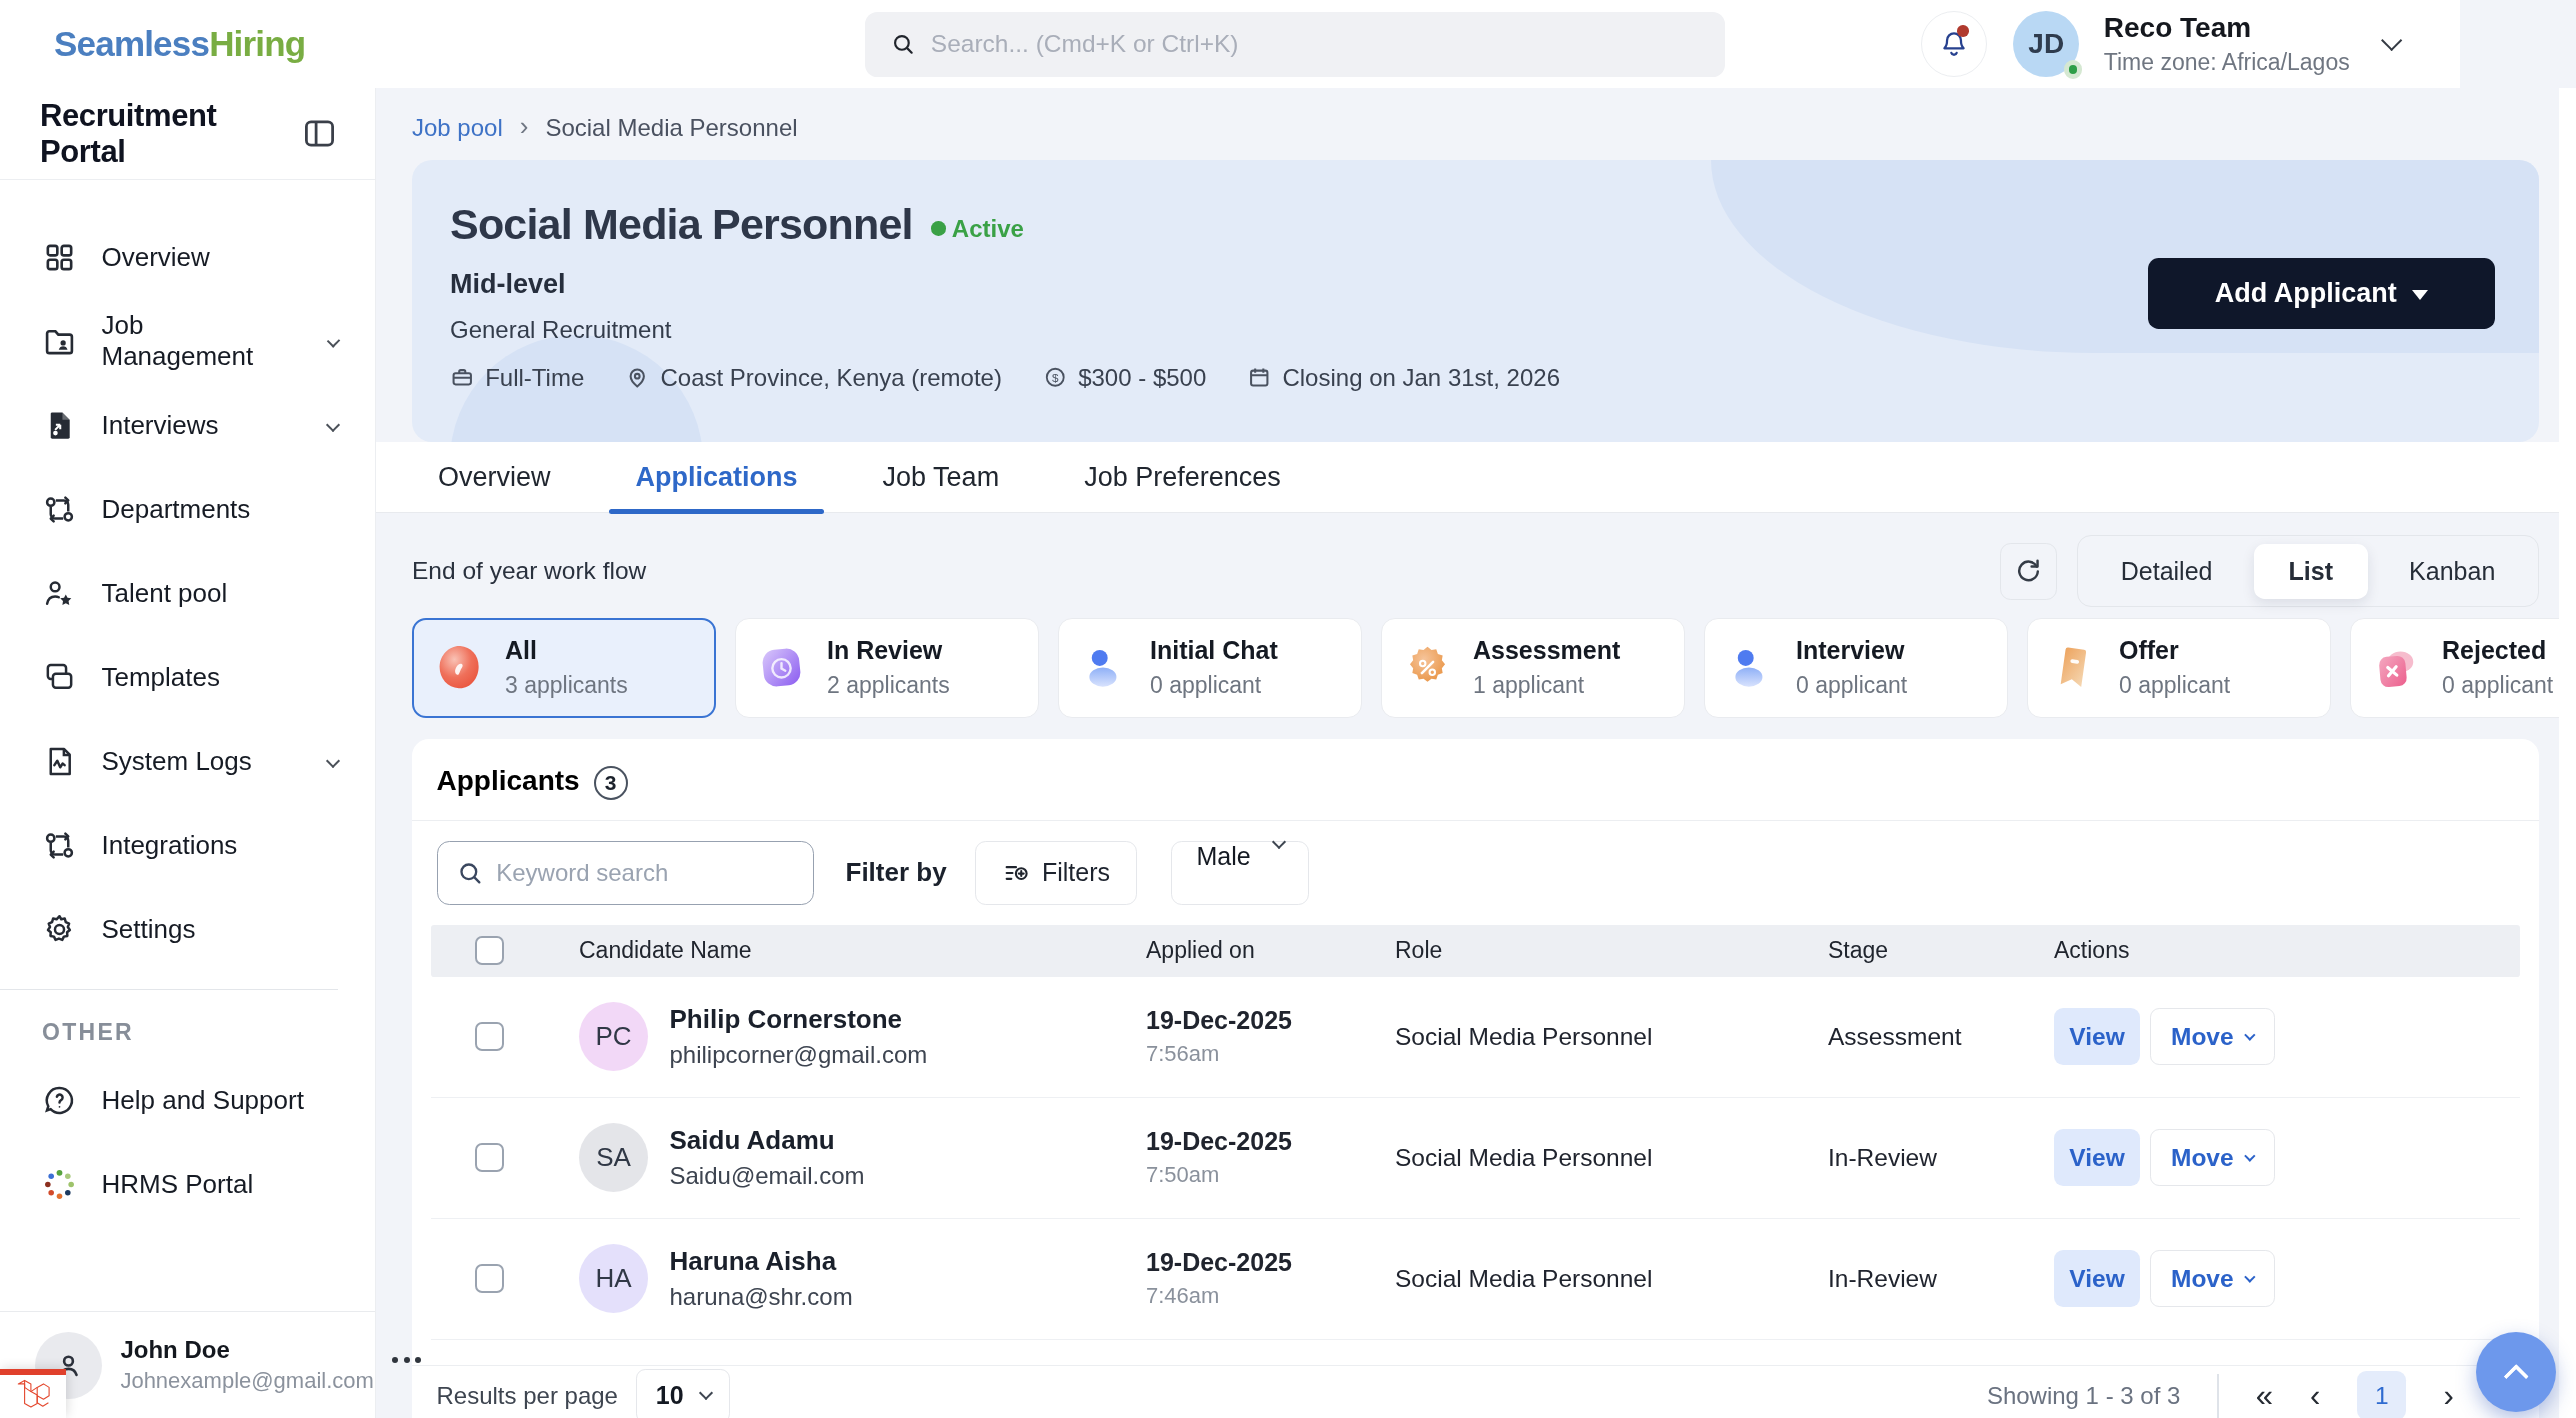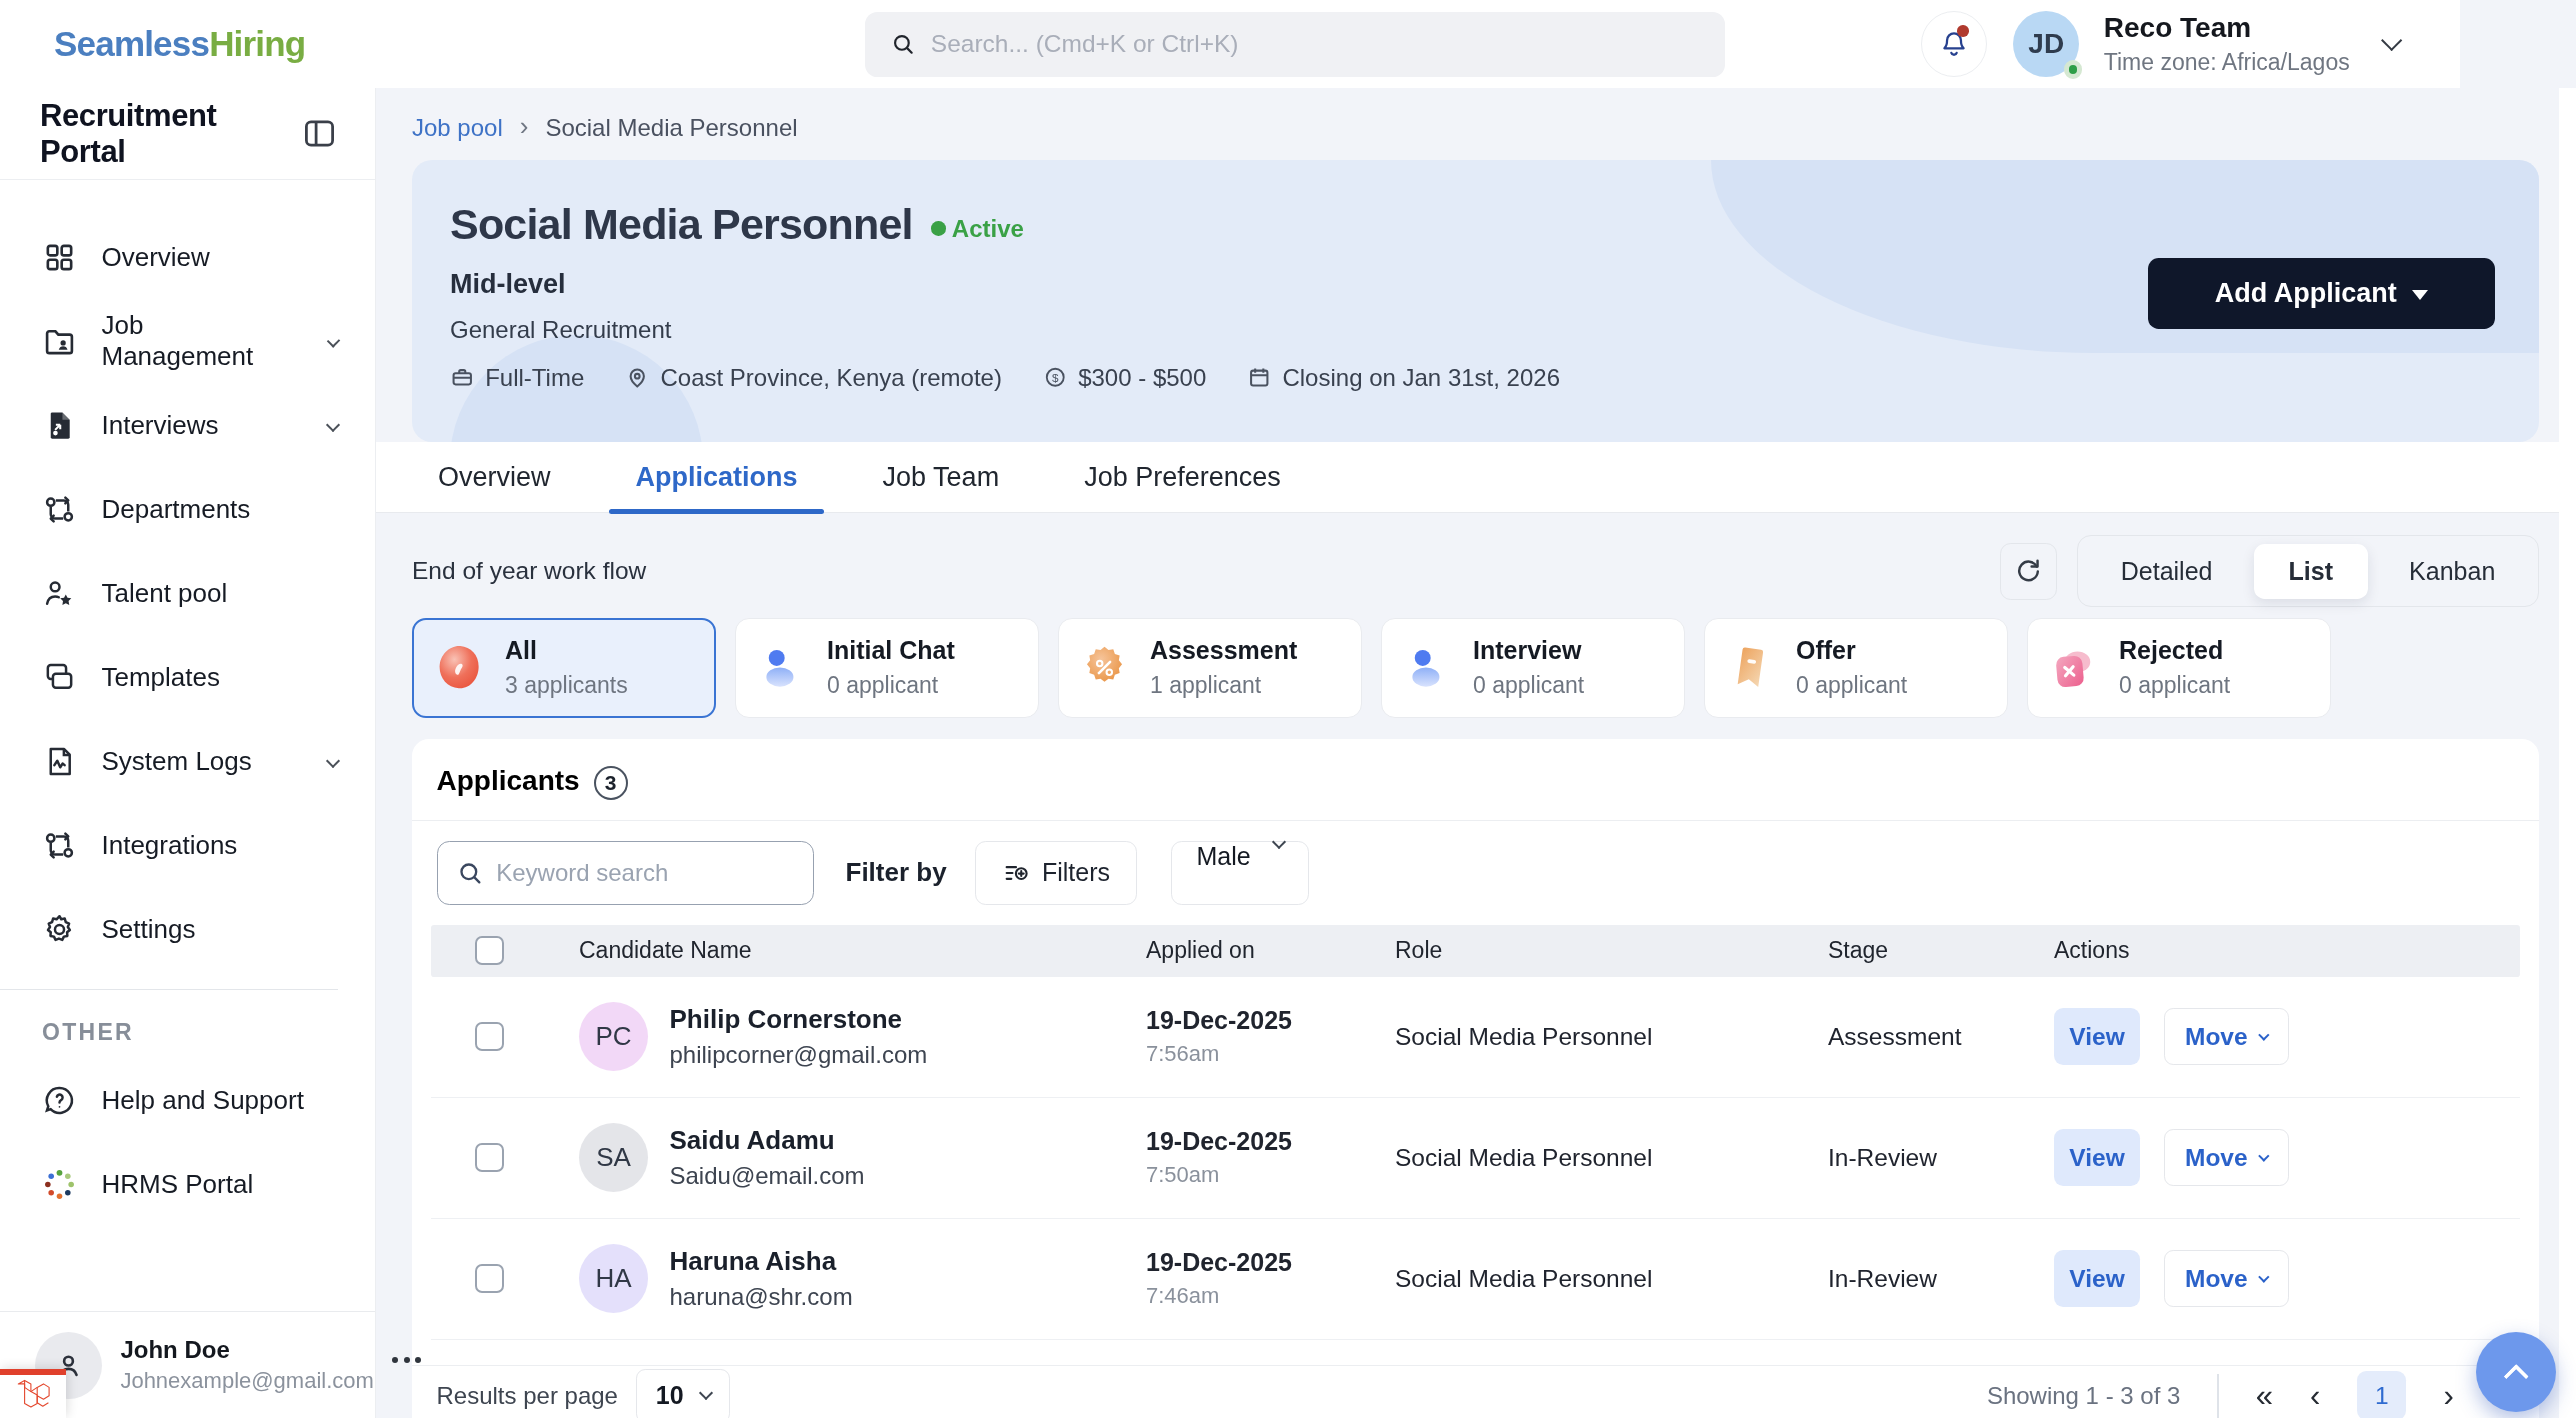--- a/index.html
+++ b/index.html
@@ -110,21 +110,21 @@
   .table-head { height: 52px; background: #edeff3; margin: 0 19px; font-size: 23px; color: #20252e; border-radius: 3.1px; }
   .cbx { width: 29px; height: 29px; border: 2.3px solid #9aa3b0; border-radius: 7px; background: #fff; cursor: pointer; }
   .table-row { height: 121px; margin: 0 19px; border-bottom: 1.5px solid #eef0f3; }
   .cand-cell { display: flex; align-items: center; gap: 21.5px; }
   .cand-avatar { width: 69px; height: 69px; border-radius: 50%; display: flex; align-items: center; justify-content: center; font-size: 26px; color: #303846; flex: none; }
   .cand-name { font-size: 26px; font-weight: 700; color: #1a202b; }
   .cand-email { font-size: 24px; color: #3d4450; margin-top: 6.1px; }
   .app-date { font-size: 25px; font-weight: 600; color: #20242e; }
   .app-time { font-size: 22px; color: #8a919c; margin-top: 6.1px; }
   .role-cell, .stage-cell { font-size: 24.5px; color: #20242e; }
-  .actions-cell { display: flex; align-items: center; gap: 24px; }
+  .actions-cell { display: flex; align-items: center; gap: 10px; }
   .btn-view { width: 86px; height: 57px; background: #dfe9fc; color: #2b62c9; border: none; border-radius: 9.2px; font-size: 24.5px; font-weight: 600; font-family: "Liberation Sans", sans-serif; cursor: pointer; }
   .btn-move { height: 57px; padding: 0 20px; background: #fff; border: 1.5px solid #e5e7eb; border-radius: 9.2px; color: #2b62c9; font-size: 24.5px; font-weight: 600; font-family: "Liberation Sans", sans-serif; display: inline-flex; align-items: center; gap: 12.3px; cursor: pointer; }
   .btn-move .chev { width: 7.7px; height: 7.7px; border-width: 2.3px; margin-top: -3.1px; }
   
   .pagination { position: absolute; left: 0; right: 0; bottom: 0; height: 64px; border-top: 1.5px solid #eceef1; display: flex; align-items: center; padding: 0 31px 4.6px 24.5px; }
   .pag-left { display: flex; align-items: center; gap: 18.4px; }
   .pp-label { font-size: 24px; color: #3e4550; }
   .pp-select { height: 54px; padding: 0 18.4px; border: 1.5px solid #e5e7eb; border-radius: 9.2px; background: #fff; display: flex; align-items: center; gap: 17px; font-size: 25px; font-weight: 600; color: #141922; cursor: pointer; }
   .pag-right { margin-left: auto; display: flex; align-items: center; gap: 37px; }
   .showing { font-size: 24px; color: #6a7280; }
@@ -477,20 +477,37 @@
             </defs>
             <path fill="url(#sgA)" d="M33 5c13 1 23 11 23 26S45 59 31 58 7 46 7 31 20 4 33 5z"></path>
             <path fill="#fff" opacity=".9" d="M29 41c-2.5-1-3.4-4.6-1.4-8.6s5.6-6.2 7.6-4.4-.6 5-1.9 7.3S31.5 42 29 41z"></path>
           </svg></span>
         <span>
           <div class="stage-name">All</div>
           <div class="stage-count">3 applicants</div>
         </span>
       </div>
 
+      <div class="stage-card">
+        <span class="stage-icon"><svg viewBox="0 0 64 64">
+            <defs>
+              <linearGradient id="sgR" x1="0" y1="0" x2="1" y2="1">
+                <stop offset="0%" stop-color="#d9c8fb"></stop>
+                <stop offset="100%" stop-color="#8b5cf0"></stop>
+              </linearGradient>
+            </defs>
+            <rect x="9" y="9" width="46" height="46" rx="16" fill="url(#sgR)" transform="rotate(-6 32 32)"></rect>
+            <circle cx="32" cy="33" r="11.5" fill="none" stroke="#fff" stroke-width="3" opacity=".8"></circle>
+            <path d="M32 26.5v6.8l4.8 2.8" stroke="#fff" stroke-width="3" fill="none" opacity=".8" stroke-linecap="round"></path>
+          </svg></span>
+        <span>
+          <div class="stage-name">In Review</div>
+          <div class="stage-count">2 applicants</div>
+        </span>
+      </div>
 
       <div class="stage-card">
         <span class="stage-icon"><svg viewBox="0 0 64 64">
             <defs>
               <linearGradient id="sgC1" x1="0" y1="0" x2="0" y2="1">
                 <stop offset="0%" stop-color="#8fb0f7"></stop>
                 <stop offset="100%" stop-color="#d8e2fd"></stop>
               </linearGradient>
             </defs>
             <circle cx="26" cy="20" r="10" fill="#4f7bf0"></circle>

